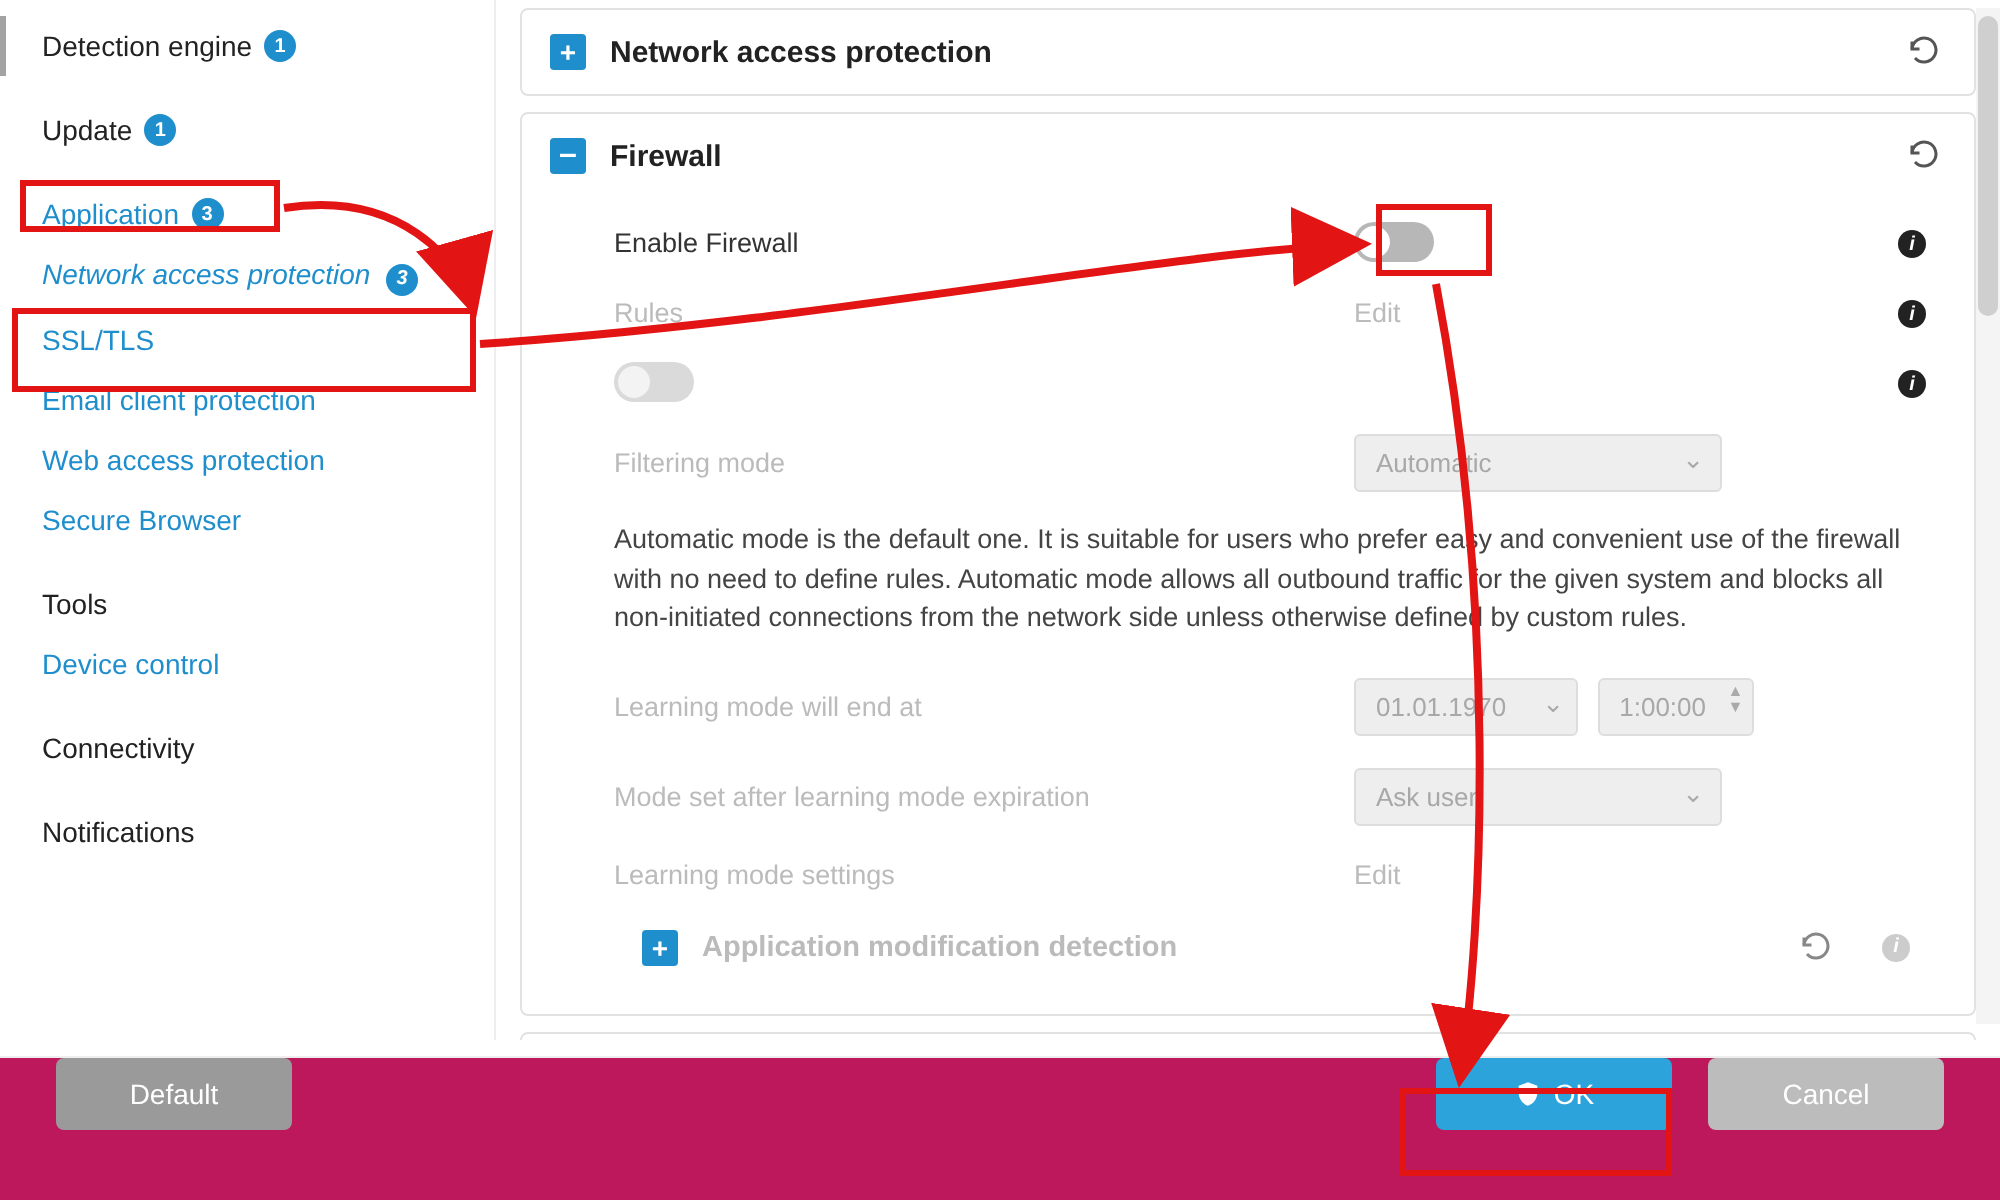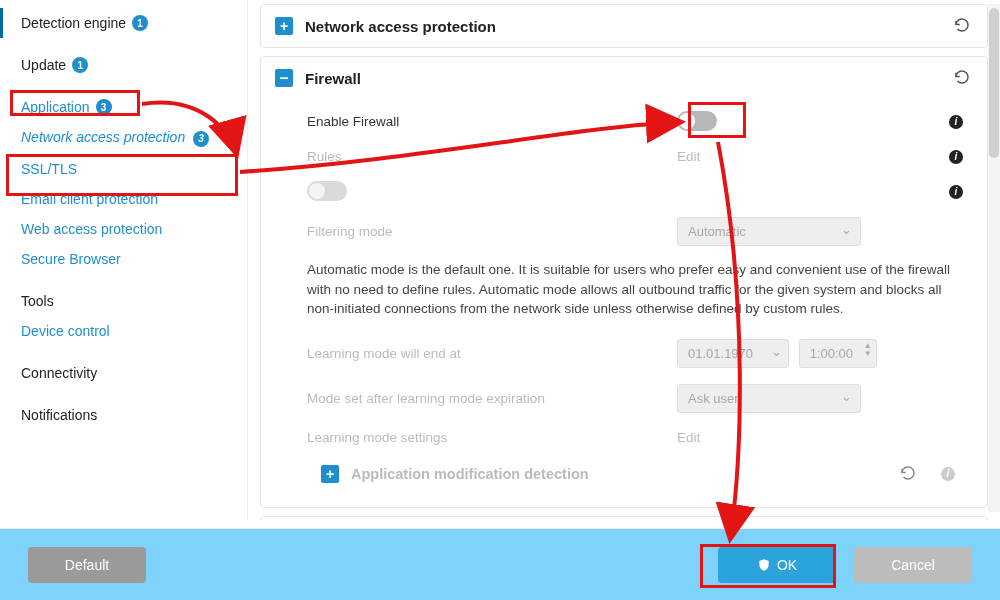--- a/index.html
+++ b/index.html
@@ -31,21 +31,21 @@
     font-size: 14px;
     color: #333;
     cursor: pointer;
     display: flex;
     align-items: center;
     gap: 6px;
     border-left: 3px solid transparent;
   }
   .side-item.major { font-weight: 400; color:#222; }
   .side-item.link { color: #1f8ecc; padding-left: 18px; }
-  .side-item.active-border { border-left: 3px solid #0369a1; }
+  .side-item.active-border { border-left: 3px solid #a3a3a3; }
   .side-item.nap { line-height:1.25; }
   .badge {
     display: inline-flex;
     align-items: center;
     justify-content: center;
     min-width: 16px;
     height: 16px;
     padding: 0 5px;
     border-radius: 8px;
     background: #1f8ecc;
@@ -163,23 +163,22 @@
     display:inline-flex; align-items:center; justify-content:center;
     font-size:10px; font-weight:700; font-style:italic;
   }
   .info-icon.disabled{ background:#ccc; }
   .footer {
     position:absolute;
     left:0; right:0; bottom:0;
     height:72px;
     border-top:1px solid #eee;
     display:flex;
-    align-items:center;
     padding: 0 28px;
-    background:#7dd3fc;
+    background:#be185d;
   }
   .btn {
     min-width:118px; height:36px;
     border:none; border-radius:4px;
     font-size:14px; font-weight:500;
     cursor:pointer;
     display:inline-flex; align-items:center; justify-content:center; gap:6px;
   }
   .btn-default{ background:#9a9a9a; color:#fff; }
   .btn-ok{ background:#2da3db; color:#fff; }

